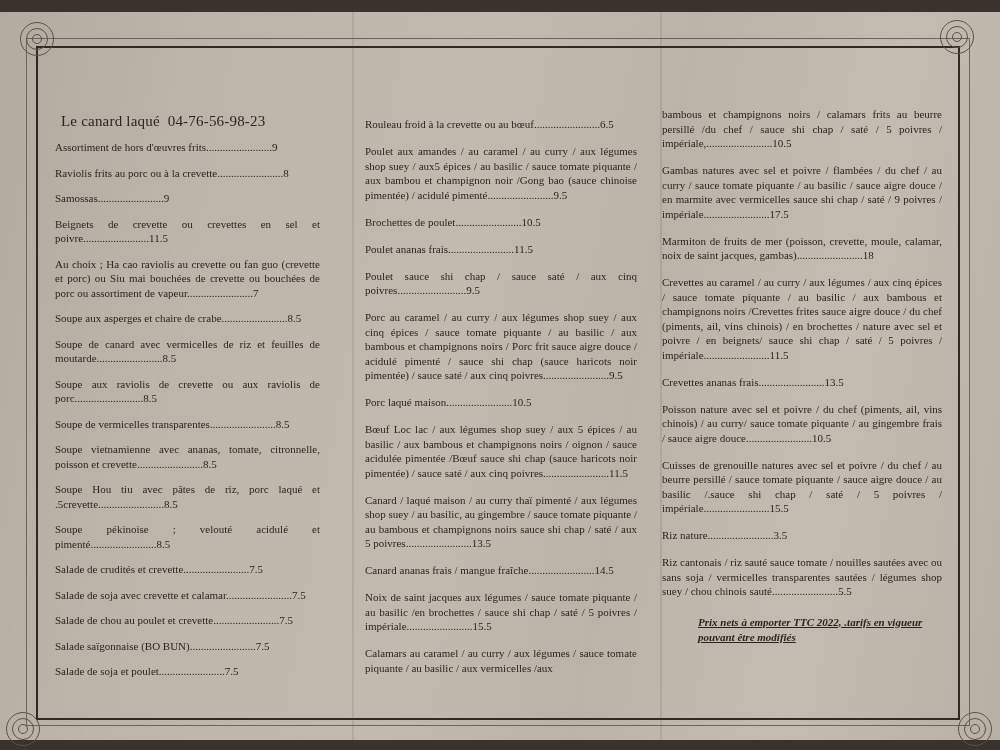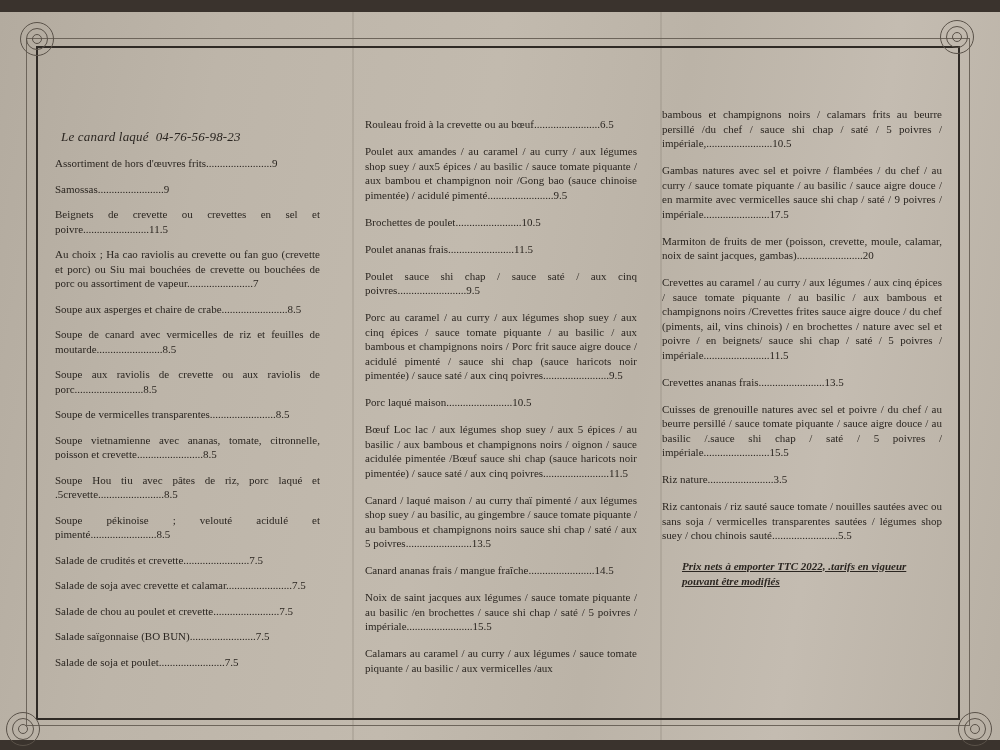--- a/index.html
+++ b/index.html
@@ -25,29 +25,29 @@
     .corner {
       position: absolute; width: 34px; height: 34px; border-radius: 50%;
       border: 1px solid #5a5249; box-sizing: border-box;
     }
     .corner::before { content: ""; position: absolute; left: 5px; top: 5px; width: 22px; height: 22px; border-radius: 50%; border: 1px solid #5a5249; box-sizing: border-box; }
     .corner::after { content: ""; position: absolute; left: 11px; top: 11px; width: 10px; height: 10px; border-radius: 50%; border: 1px solid #5a5249; box-sizing: border-box; }
     .col { position: absolute; color: #2b2621; font-size: 11px; line-height: 14.5px; }
     .col-1 { left: 55px; top: 98px; width: 265px; }
     .col-2 { left: 365px; top: 105px; width: 272px; }
     .col-3 { left: 662px; top: 95px; width: 280px; }
-    .title { font-size: 13px; line-height: 22px; margin: 16px 0 8px 6px; letter-spacing: 0.2px; font-style: italic; }
+    .title { font-size: 15px; line-height: 22px; margin: 0 0 8px 6px; letter-spacing: 0.2px; }
     .item { margin: 0 0 12.5px 0; text-align: justify; }
     .item .name { }
     .item .dots { }
     .item .price { }
     .col-1 .item { margin-bottom: 11px; }
     .footnote {
       font-weight: bold; font-style: italic; text-decoration: underline;
-      font-size: 11px; line-height: 15px; margin-top: 16px; padding-left: 20px;
+      font-size: 11px; line-height: 15px; margin-top: 16px; padding-left: 36px;
     }
   </style>
 </head>
 <body>
 
 <div class="paper">
   <div class="fold" style="left:352px"></div>
   <div class="fold" style="left:660px"></div>
   <div class="frame-outer"></div>
   <div class="frame-inner"></div>
@@ -56,20 +56,21 @@
   <div class="corner" style="left:6px;top:700px"></div>
   <div class="corner" style="left:958px;top:700px"></div>
 
   <div class="col col-1">
     <div class="title">
       <span>Le canard laqué</span>&nbsp;
       <span>04-76-56-98-23</span>
     </div>
     <div id="c1">
         <div class="item"><span class="name">Assortiment de hors d'œuvres frits</span><span class="dots">........................</span><span class="price">9</span></div>
+        <div class="item"><span class="name">Raviolis frits au porc ou à la crevette</span><span class="dots">........................</span><span class="price">8</span></div>
         <div class="item"><span class="name">Samossas</span><span class="dots">........................</span><span class="price">9</span></div>
         <div class="item"><span class="name">Beignets de crevette ou crevettes en sel et poivre</span><span class="dots">........................</span><span class="price">11.5</span></div>
         <div class="item"><span class="name">Au choix ; Ha cao raviolis au crevette ou fan guo (crevette et porc) ou Siu mai bouchées de crevette ou bouchées de porc ou assortiment de vapeur</span><span class="dots">........................</span><span class="price">7</span></div>
         <div class="item"><span class="name">Soupe aux asperges et chaire de crabe</span><span class="dots">........................</span><span class="price">8.5</span></div>
         <div class="item"><span class="name">Soupe de canard avec vermicelles de riz et feuilles de moutarde</span><span class="dots">........................</span><span class="price">8.5</span></div>
         <div class="item"><span class="name">Soupe aux raviolis de crevette ou aux raviolis de porc.</span><span class="dots">........................</span><span class="price">8.5</span></div>
         <div class="item"><span class="name">Soupe de vermicelles transparentes</span><span class="dots">........................</span><span class="price">8.5</span></div>
         <div class="item"><span class="name">Soupe vietnamienne avec ananas, tomate, citronnelle, poisson et crevette</span><span class="dots">........................</span><span class="price">8.5</span></div>
         <div class="item"><span class="name">Soupe Hou tiu avec pâtes de riz, porc laqué et .5crevette</span><span class="dots">........................</span><span class="price">8.5</span></div>
         <div class="item"><span class="name">Soupe pékinoise ; velouté acidulé et pimenté</span><span class="dots">........................</span><span class="price">8.5</span></div>
@@ -95,22 +96,23 @@
         <div class="item"><span class="name">Canard ananas frais / mangue fraîche</span><span class="dots">........................</span><span class="price">14.5</span></div>
         <div class="item"><span class="name">Noix de saint jacques aux légumes / sauce tomate piquante / au basilic /en brochettes / sauce shi chap / saté / 5 poivres / impériale</span><span class="dots">........................</span><span class="price">15.5</span></div>
         <div class="item"><span class="name">Calamars au caramel / au curry / aux légumes / sauce tomate piquante / au basilic / aux vermicelles /aux</span></div>
       </div>
   </div>
 
   <div class="col col-3">
     <div id="c3">
         <div class="item"><span class="name">bambous et champignons noirs / calamars frits au beurre persillé /du chef / sauce shi chap / saté / 5 poivres / impériale,</span><span class="dots">........................</span><span class="price">10.5</span></div>
         <div class="item"><span class="name">Gambas natures avec sel et poivre / flambées / du chef / au curry / sauce tomate piquante / au basilic / sauce aigre douce / en marmite avec vermicelles sauce shi chap / saté / 9 poivres / impériale</span><span class="dots">........................</span><span class="price">17.5</span></div>
-        <div class="item"><span class="name">Marmiton de fruits de mer (poisson, crevette, moule, calamar, noix de saint jacques, gambas)</span><span class="dots">........................</span><span class="price">20</span></div>
+        <div class="item"><span class="name">Marmiton de fruits de mer (poisson, crevette, moule, calamar, noix de saint jacques, gambas)</span><span class="dots">........................</span><span class="price">18</span></div>
         <div class="item"><span class="name">Crevettes au caramel / au curry / aux légumes / aux cinq épices / sauce tomate piquante / au basilic / aux bambous et champignons noirs /Crevettes frites sauce aigre douce / du chef (piments, ail, vins chinois) / en brochettes / nature avec sel et poivre / en beignets/ sauce shi chap / saté / 5 poivres / impériale</span><span class="dots">........................</span><span class="price">11.5</span></div>
         <div class="item"><span class="name">Crevettes ananas frais</span><span class="dots">........................</span><span class="price">13.5</span></div>
+        <div class="item"><span class="name">Poisson nature avec sel et poivre / du chef (piments, ail, vins chinois) / au curry/ sauce tomate piquante / au gingembre frais / sauce aigre douce</span><span class="dots">........................</span><span class="price">10.5</span></div>
         <div class="item"><span class="name">Cuisses de grenouille natures avec sel et poivre / du chef / au beurre persillé / sauce tomate piquante / sauce aigre douce / au basilic /.sauce shi chap / saté / 5 poivres / impériale</span><span class="dots">........................</span><span class="price">15.5</span></div>
         <div class="item"><span class="name">Riz nature</span><span class="dots">........................</span><span class="price">3.5</span></div>
         <div class="item"><span class="name">Riz cantonais / riz sauté sauce tomate / nouilles sautées avec ou sans soja / vermicelles transparentes sautées / légumes shop suey / chou chinois sauté</span><span class="dots">........................</span><span class="price">5.5</span></div>
       </div>
     <div class="footnote">Prix nets à emporter TTC 2022, .tarifs en vigueur pouvant être modifiés</div>
   </div>
 </div>
 
 </body></html>

